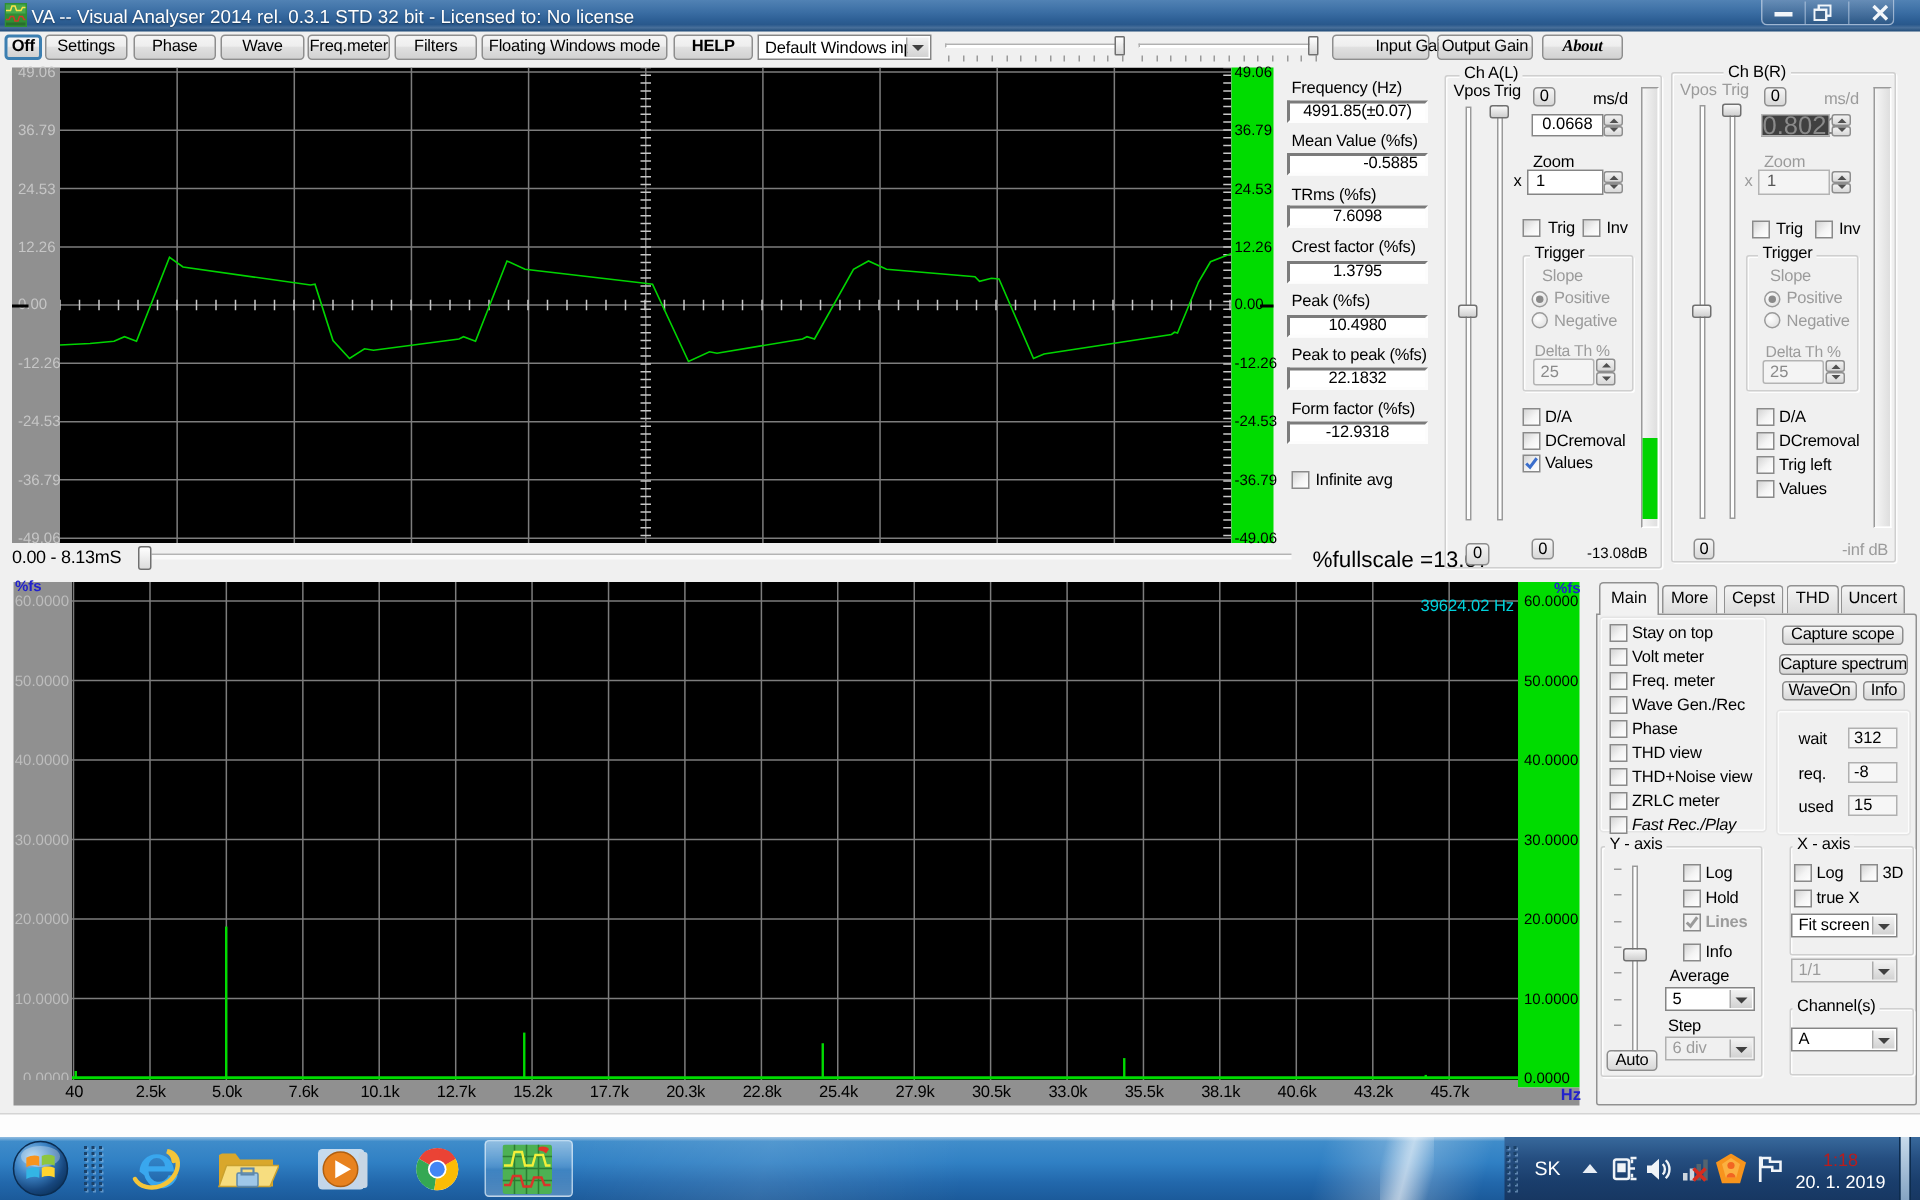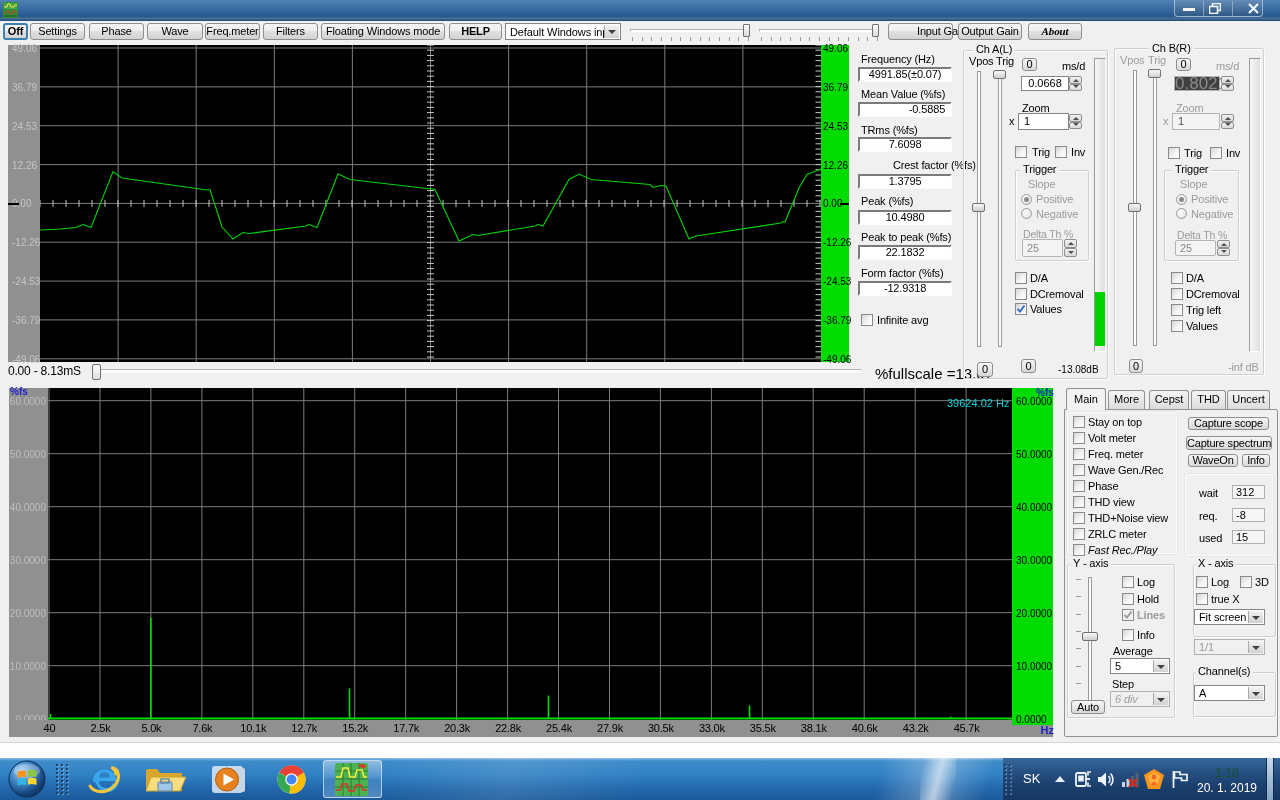--- a/index.html
+++ b/index.html
@@ -43,20 +43,21 @@
 </style></head><body>
 <div id="screen">
 <div class="abs" style="left:0;top:0;width:1280px;height:21px;background:linear-gradient(to bottom,#5182b4 0%,#3a6da3 40%,#2e6096 62%,#29588c 78%,#486f9a 88%,#1f4a77 100%);"></div>
 <svg class="abs" style="left:3px;top:2px" width="15" height="16" viewBox="0 0 15 16">
 <rect x="0" y="0" width="15" height="16" fill="#2f8f34"></rect>
 <rect x="1" y="1" width="13" height="6" fill="#47a94c"></rect>
 <polyline points="1,5 4,5 5,2 7,2 8,5 11,5 12,3 14,3" stroke="#ffe24a" stroke-width="1" fill="none"></polyline>
 <polyline points="1,11 3,11 4,9 6,9 7,12 9,12 10,9 12,9 13,11 14,11" stroke="#d03a2a" stroke-width="1" fill="none"></polyline>
 <rect x="1" y="13" width="13" height="2" fill="#2a6e2d"></rect>
 </svg>
+<div class="abs" style="left:21px;top:4px;font-size:12.5px;color:#fff;white-space:nowrap;text-shadow:0 1px 1px rgba(0,0,0,.4);">VA -- Visual Analyser 2014 rel. 0.3.1 STD 32 bit - Licensed to: No license</div>
 <div class="abs" style="left:1174px;top:0;width:89px;height:17px;background:linear-gradient(to bottom,rgba(120,150,185,.55),rgba(52,90,130,.55));border:1px solid rgba(200,215,235,.65);border-top:none;border-radius:0 0 4px 4px;box-sizing:border-box;"></div>
 <div class="abs" style="left:1203px;top:1px;width:1px;height:15px;background:rgba(200,215,235,.5);"></div>
 <div class="abs" style="left:1232px;top:1px;width:1px;height:15px;background:rgba(200,215,235,.5);"></div>
 <div class="abs" style="left:1183px;top:8px;width:12px;height:3px;background:#f2f6fa;"></div>
 <svg class="abs" style="left:1209px;top:3px" width="12" height="11" viewBox="0 0 12 11">
 <rect x="3.5" y="0.5" width="8" height="7" fill="none" stroke="#f2f6fa" stroke-width="1.6"></rect>
 <rect x="0.5" y="3.5" width="8" height="7" fill="#41658c" stroke="#f2f6fa" stroke-width="1.6"></rect>
 </svg>
 <svg class="abs" style="left:1248px;top:3px" width="11" height="11" viewBox="0 0 11 11">
 <path d="M1,1 L10,10 M10,1 L1,10" stroke="#f2f6fa" stroke-width="2.2"></path>
@@ -234,21 +235,21 @@
 <div class="xlab" style="left:840.7px;top:722px;width:48px;text-align:center;">40.6k</div>
 <div class="xlab" style="left:891.7px;top:722px;width:48px;text-align:center;">43.2k</div>
 <div class="xlab" style="left:942.6px;top:722px;width:48px;text-align:center;">45.7k</div>
 <div class="abs" style="left:1030px;top:724px;width:24px;height:12px;font-size:11px;font-weight:bold;color:#2222cc;text-align:right;">Hz</div>
 <div class="lbl" style="left:861px;top:52.5px;">Frequency (Hz)</div>
 <div class="ebox" style="left:858px;top:67px;width:94px;height:15px;line-height:11px;">4991.85(±0.07)</div>
 <div class="lbl" style="left:861px;top:87.5px;">Mean Value (%fs)</div>
 <div class="ebox" style="left:858px;top:102px;width:94px;height:15px;line-height:11px;padding-left:44px;">-0.5885</div>
 <div class="lbl" style="left:861px;top:123.5px;">TRms (%fs)</div>
 <div class="ebox" style="left:858px;top:137px;width:94px;height:15px;line-height:11px;">7.6098</div>
-<div class="lbl" style="left:861px;top:159px;margin-left:32px;">Crest factor (%fs)</div>
+<div class="lbl" style="left:861px;top:159px;">Crest factor (%fs)</div>
 <div class="ebox" style="left:858px;top:173.5px;width:94px;height:15px;line-height:11px;">1.3795</div>
 <div class="lbl" style="left:861px;top:195px;">Peak (%fs)</div>
 <div class="ebox" style="left:858px;top:209.5px;width:94px;height:15px;line-height:11px;">10.4980</div>
 <div class="lbl" style="left:861px;top:230.5px;">Peak to peak (%fs)</div>
 <div class="ebox" style="left:858px;top:244.8px;width:94px;height:15px;line-height:11px;">22.1832</div>
 <div class="lbl" style="left:861px;top:266.5px;">Form factor (%fs)</div>
 <div class="ebox" style="left:858px;top:280.7px;width:94px;height:15px;line-height:11px;">-12.9318</div>
 <div class="cb" style="left:861px;top:314px;"></div>
 <div class="lbl" style="left:877px;top:314px;">Infinite avg</div>
 <div class="group" style="left:963px;top:50px;width:145px;height:329px;"></div>
@@ -409,21 +410,21 @@
 <div class="cb" style="left:1122px;top:609px;background:#f2f2f2;"></div>
 <svg class="abs" style="left:1123px;top:610px" width="10" height="10" viewBox="0 0 10 10">
       <path d="M1.5,5 L4,7.5 L8.5,1.5" stroke="#9a9a9a" stroke-width="2" fill="none"></path>
     </svg>
 <div class="glbl" style="left:1137px;top:609px;font-weight:bold;">Lines</div>
 <div class="cb" style="left:1122px;top:628.5px;"></div>
 <div class="lbl" style="left:1137px;top:628.5px;">Info</div>
 <div class="lbl" style="left:1113px;top:645px;">Average</div>
 <div class="dd" style="left:1110px;top:658px;width:60px;height:16px;line-height:14px;"><span style="padding-left:4px;">5</span><b></b></div>
 <div class="lbl" style="left:1112px;top:678px;">Step</div>
-<div class="dd dis" style="left:1110px;top:691px;width:60px;height:16px;line-height:14px;"><span style="padding-left:4px;font-style:italic;">6 div</span><b></b></div>
+<div class="dd dis" style="left:1110px;top:691px;width:60px;height:16px;line-height:14px;"><span style="padding-left:4px;">6 div</span><b></b></div>
 <div class="smallbtn" style="left:1071px;top:700px;width:34px;height:14px;line-height:12px;">Auto</div>
 <div class="group" style="left:1193px;top:564px;width:83px;height:73px;"></div>
 <div class="gtitle" style="left:1195px;top:557px;">X - axis</div>
 <div class="cb" style="left:1196px;top:576px;"></div>
 <div class="lbl" style="left:1211px;top:576px;">Log</div>
 <div class="cb" style="left:1240px;top:576px;"></div>
 <div class="lbl" style="left:1255px;top:576px;">3D</div>
 <div class="cb" style="left:1196px;top:592.5px;"></div>
 <div class="lbl" style="left:1211px;top:592.5px;">true X</div>
 <div class="dd" style="left:1194px;top:609px;width:71px;height:16px;line-height:14px;"><span style="padding-left:4px;">Fit screen</span><b></b></div>
@@ -563,15 +564,15 @@
 <svg class="abs" style="left:1144px;top:769px" width="20" height="20" viewBox="0 0 20 20">
 <path d="M10,0 L20,6 L16,20 L4,20 L0,6 Z" fill="#f7941d"></path>
 <path d="M10,3 L16,7 L13.5,16 L6.5,16 L4,7 Z" fill="#fbb040"></path>
 <circle cx="10" cy="8" r="2.4" fill="#f26522"></circle>
 <path d="M7,16 C7,12 13,12 13,16 Z" fill="#f26522"></path>
 </svg>
 <svg class="abs" style="left:1172px;top:770px" width="17" height="19" viewBox="0 0 17 19">
 <path d="M1.5,1 L1.5,18" stroke="#f0f4f8" stroke-width="1.8"></path>
 <path d="M2.5,2 L8,2 L8,4.5 L15,4.5 L15,10.5 L9.5,10.5 L9.5,8 L2.5,8 Z" fill="none" stroke="#f0f4f8" stroke-width="1.7"></path>
 </svg>
-<div class="abs" style="left:1196px;top:766px;width:62px;font-size:12px;color:#14532d;text-align:center;">1:18</div>
+<div class="abs" style="left:1196px;top:766px;width:62px;font-size:12px;color:#b91c1c;text-align:center;">1:18</div>
 <div class="abs" style="left:1196px;top:781px;width:62px;font-size:12px;color:#fff;text-align:center;">20. 1. 2019</div>
 <div class="abs" style="left:1266px;top:758px;width:8px;height:42px;background:linear-gradient(to bottom,rgba(225,238,248,.85),rgba(170,200,228,.75));border-left:1px solid #0d2c4e;border-right:1px solid #0d2c4e;box-sizing:border-box;"></div>
 </div>
 </body></html>

